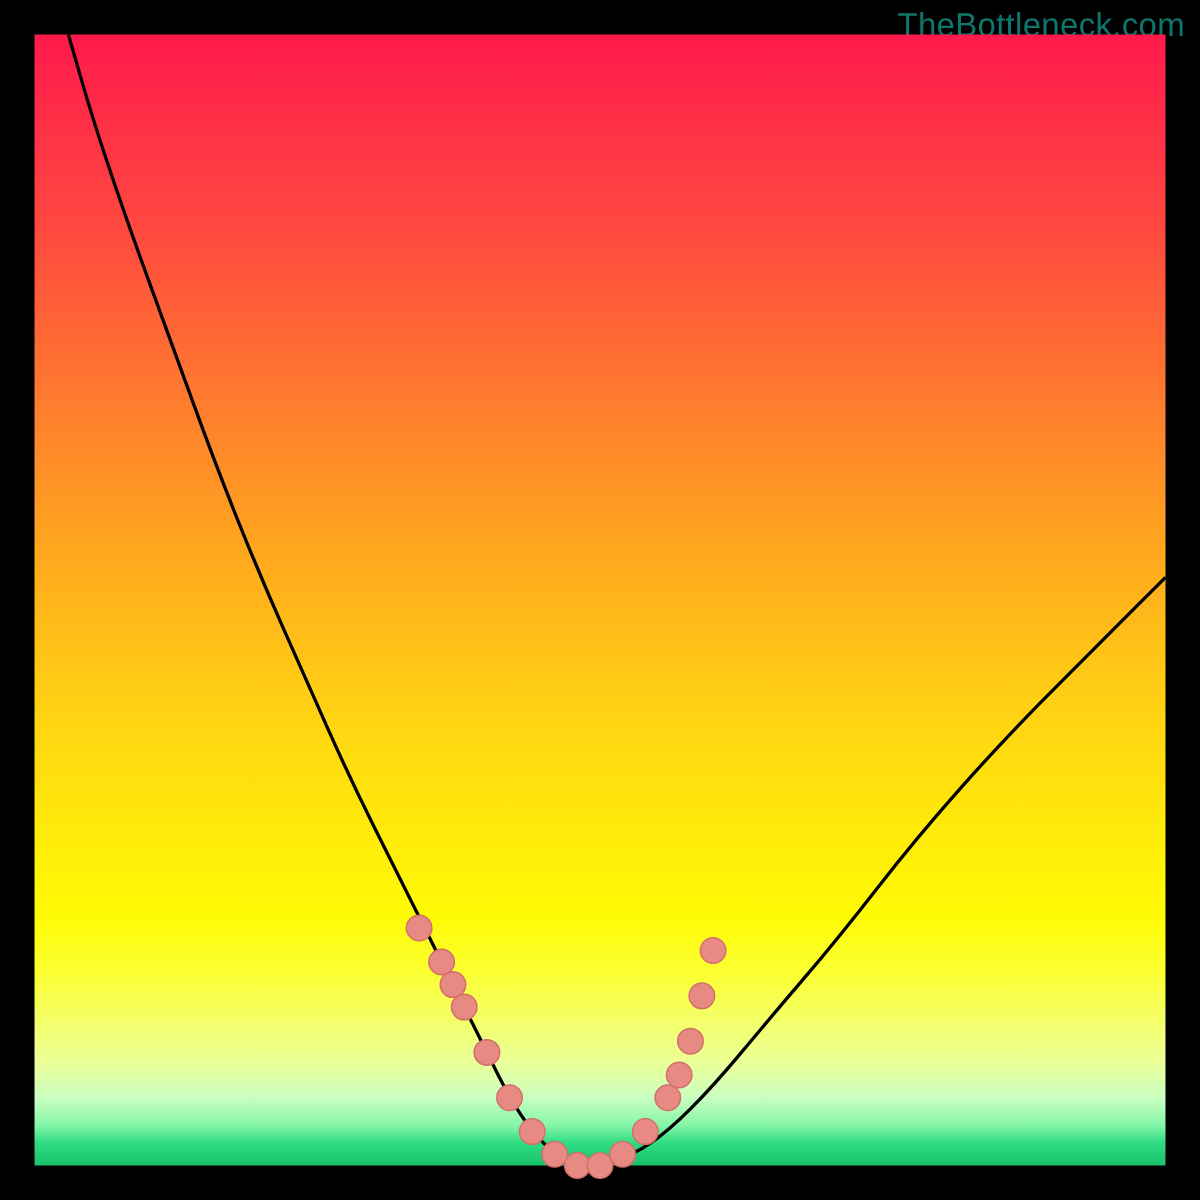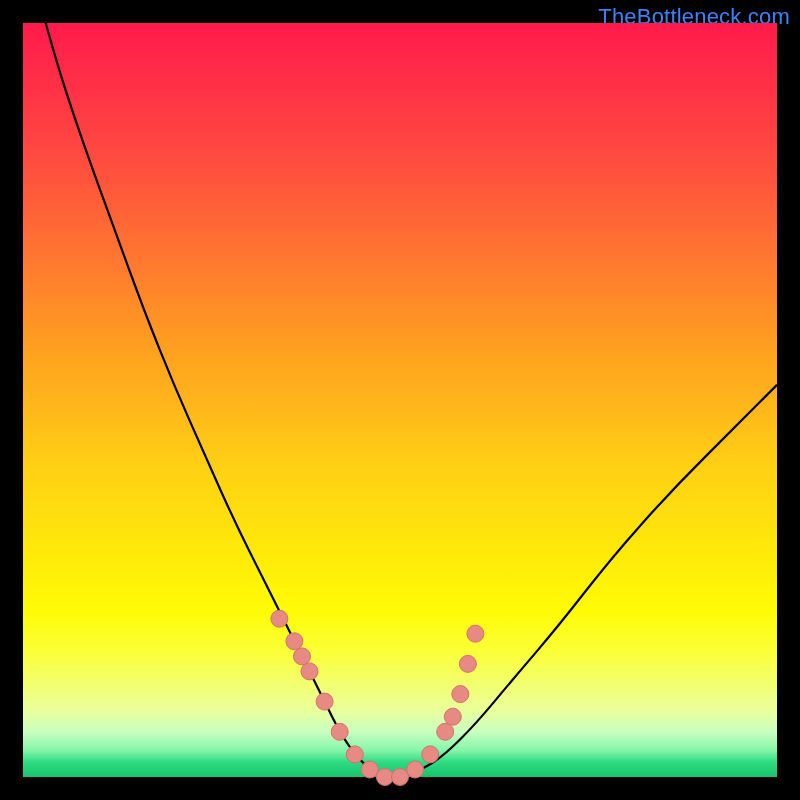--- a/index.html
+++ b/index.html
@@ -42,21 +42,21 @@
       #c9ffc0 94%,
       #84f5a8 96.5%,
       #2edc82 98%,
       #18c26c 100%
     );
   }
   .watermark {
     position: absolute;
     top: 4px;
     right: 10px;
-    color: #3b82f6;
+    color: #0f766e;
     font-size: 22px;
     letter-spacing: 0.2px;
     font-weight: 500;
   }
   svg.curve {
     position: absolute;
     left: 0;
     top: 0;
     width: 754px;
     height: 754px;

